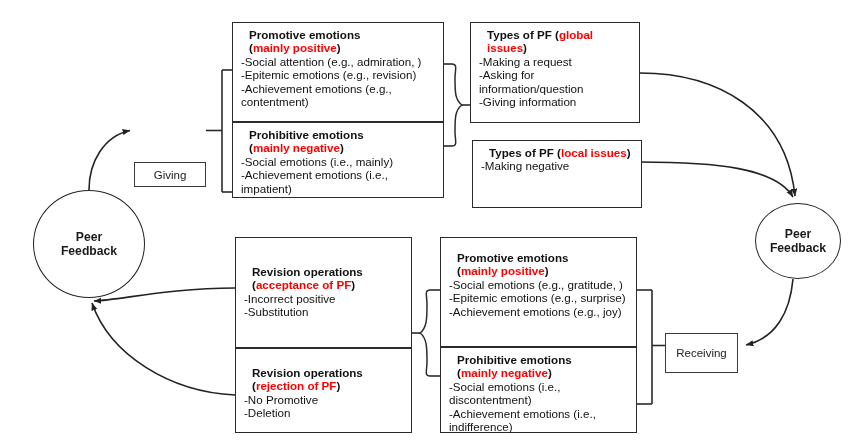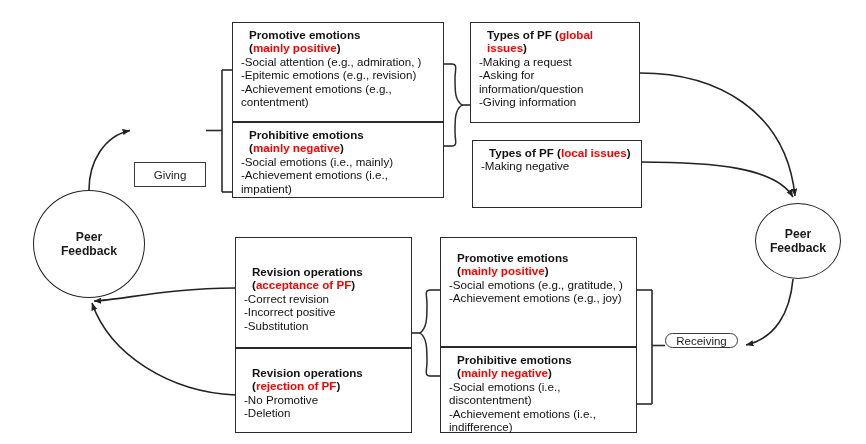--- a/index.html
+++ b/index.html
@@ -22,21 +22,21 @@
   .ellipse{position:absolute;box-sizing:border-box;background:#fff;
            border:1.8px solid #222;border-radius:50%;
            display:flex;align-items:center;justify-content:center;
            text-align:center;font-weight:bold;font-size:12.2px;
            line-height:14.5px;color:#1a1a1a;}
 
   
   #pf-left   {left:33px; top:190px; width:112px; height:108px;}
   #pf-right  {left:755px;top:203px; width:86px;  height:76px;}
   #giving    {left:134px;top:118px; width:72px;  height:25px;margin-top:44px;}
-  #receiving {left:665px;top:333px; width:73px;  height:15px;border-radius:12px;}
+  #receiving {left:665px;top:333px; width:73px;  height:40px;}
 
   #b-promo-top  {left:232px;top:22px;  width:212px;height:100px;}
   #b-prohib-top {left:232px;top:122px; width:212px;height:76px;}
   #b-pf-global  {left:470px;top:22px;  width:170px;height:101px;}
   #b-pf-local   {left:472px;top:124px; width:170px;height:68px;margin-top:16px;}
 
   #b-rev-acc    {left:235px;top:237px; width:177px;height:111px;}
   #b-rev-rej    {left:235px;top:348px; width:177px;height:85px;}
   #b-promo-bot  {left:440px;top:237px; width:197px;height:110px;}
   #b-prohib-bot {left:440px;top:347px; width:197px;height:86px;}
@@ -138,36 +138,36 @@
   </div>
 
   <div class="box" id="b-pf-local">
     <div class="hdr"><span> Types of PF (</span><span class="red">local issues</span><span>)</span></div>
     <div class="ln">-Making negative</div>
   </div>
 
   <div class="box" id="b-rev-acc">
     <div class="hdr" style="margin-top:22px">Revision operations</div>
     <div class="hdr"><span>(</span><span class="red">acceptance of PF</span><span>)</span></div>
-    <div class="ln">-Correct revision</div>
     <div class="ln">-Incorrect positive</div>
     <div class="ln">-Substitution</div>
   </div>
 
   <div class="box" id="b-rev-rej">
     <div class="hdr" style="margin-top:12px">Revision operations</div>
     <div class="hdr"><span>(</span><span class="red">rejection of PF</span><span>)</span></div>
     <div class="ln">-No Promotive</div>
     <div class="ln">-Deletion</div>
   </div>
 
   <div class="box" id="b-promo-bot">
     <div class="hdr" style="margin-top:8px">Promotive emotions</div>
     <div class="hdr"><span>(</span><span class="red">mainly positive</span><span>)</span></div>
     <div class="ln">-Social emotions (e.g., gratitude, )</div>
+    <div class="ln">-Epitemic emotions (e.g., surprise)</div>
     <div class="ln">-Achievement emotions (e.g., joy)</div>
   </div>
 
   <div class="box" id="b-prohib-bot">
     <div class="hdr">Prohibitive emotions</div>
     <div class="hdr"><span>(</span><span class="red">mainly negative</span><span>)</span></div>
     <div class="ln">-Social emotions (i.e., discontentment)</div>
     <div class="ln">-Achievement emotions (i.e., indifference)</div>
   </div>
 

